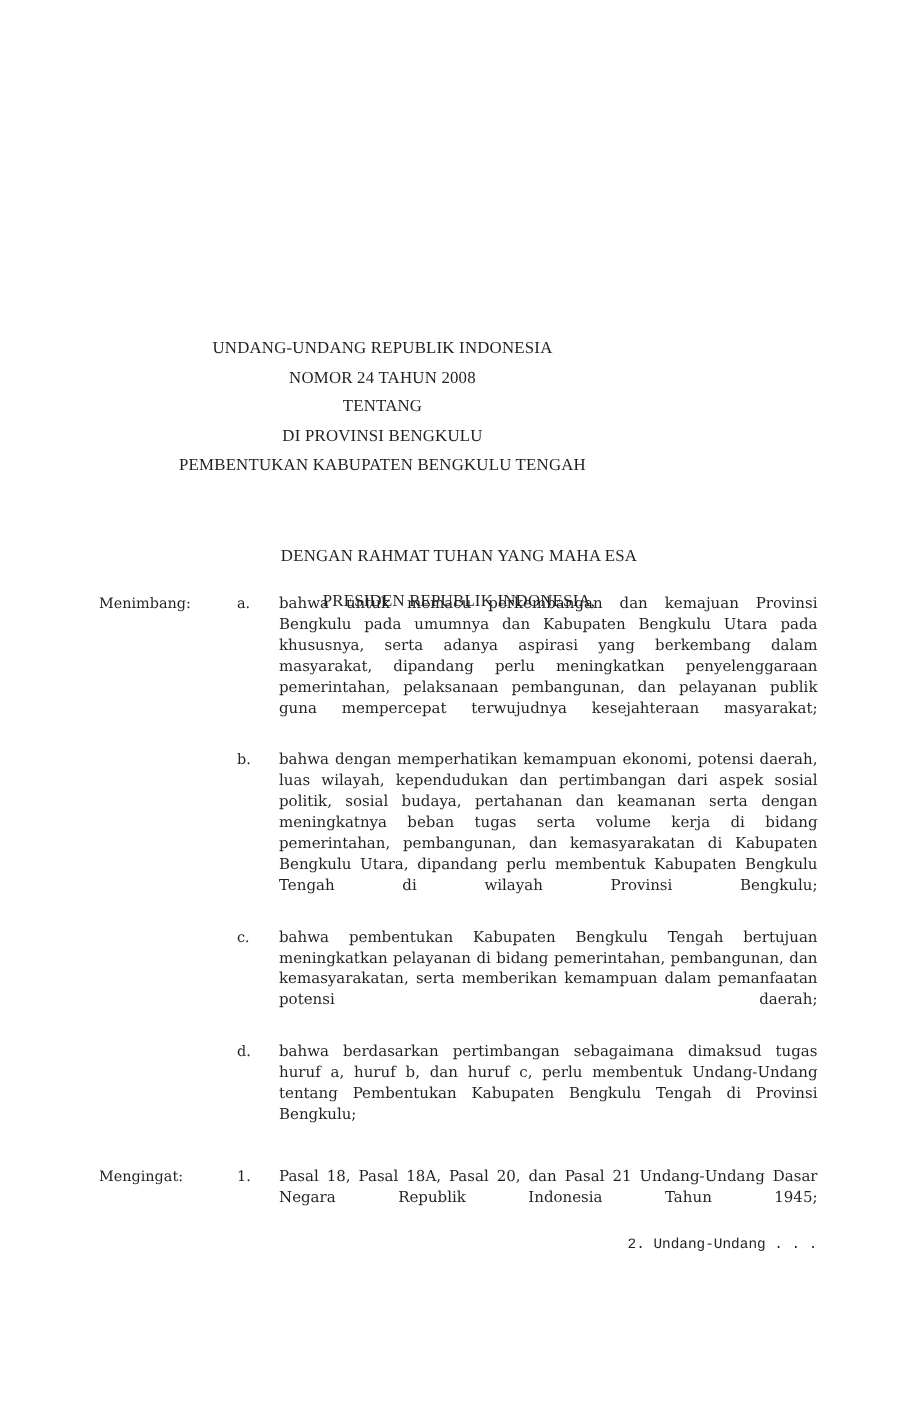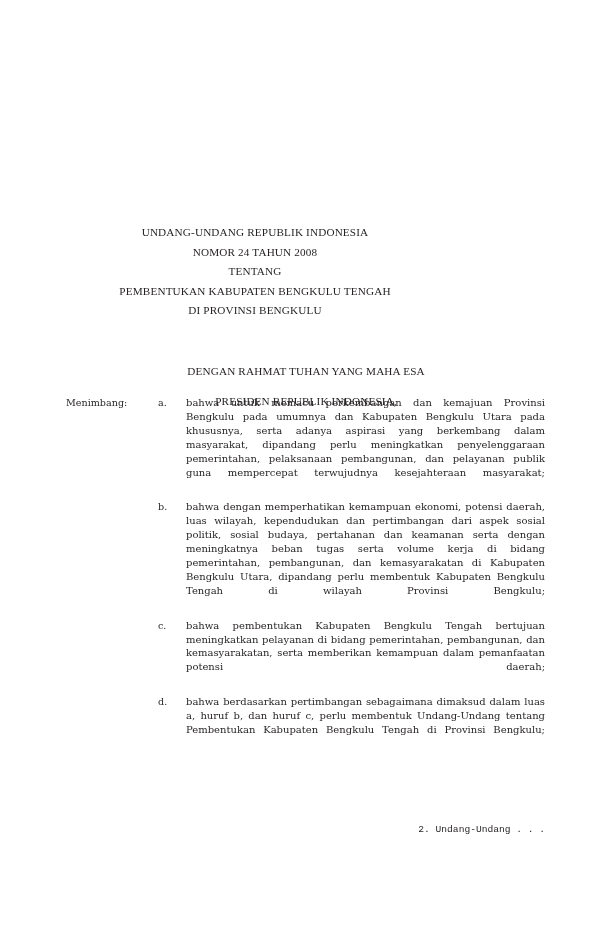--- a/index.html
+++ b/index.html
@@ -139,22 +139,22 @@
 </style>
 </head>
 <body>
 
 <div class="page">
 
   <div class="masthead">
     <div class="line">UNDANG-UNDANG REPUBLIK INDONESIA</div>
     <div class="line">NOMOR 24 TAHUN 2008</div>
     <div class="line">TENTANG</div>
+    <div class="line">DI PROVINSI BENGKULU</div>
     <div class="line">PEMBENTUKAN KABUPATEN BENGKULU TENGAH</div>
-    <div class="line">DI PROVINSI BENGKULU</div>
   </div>
 
   <div class="invocation">
     <div class="line">DENGAN RAHMAT TUHAN YANG MAHA ESA</div>
     <div class="line spaced">PRESIDEN REPUBLIK INDONESIA,</div>
   </div>
 
   <div class="clauses">
 
     <section class="clause-group">
@@ -167,23 +167,32 @@
         <li class="item">
           <span class="item-marker">b.</span>
           <div class="item-text">bahwa dengan memperhatikan kemampuan ekonomi, potensi daerah, luas wilayah, kependudukan dan pertimbangan dari aspek sosial politik, sosial budaya, pertahanan dan keamanan serta dengan meningkatnya beban tugas serta volume kerja di bidang pemerintahan, pembangunan, dan kemasyarakatan di Kabupaten Bengkulu Utara, dipandang perlu membentuk Kabupaten Bengkulu Tengah di wilayah Provinsi Bengkulu;</div>
         </li>
         <li class="item">
           <span class="item-marker">c.</span>
           <div class="item-text">bahwa pembentukan Kabupaten Bengkulu Tengah bertujuan meningkatkan pelayanan di bidang pemerintahan, pembangunan, dan kemasyarakatan, serta memberikan kemampuan dalam pemanfaatan potensi daerah;</div>
         </li>
         <li class="item">
           <span class="item-marker">d.</span>
-          <div class="item-text">bahwa berdasarkan pertimbangan sebagaimana dimaksud dalam luas a, huruf b, dan huruf c, perlu membentuk Undang-Undang tentang Pembentukan Kabupaten Bengkulu Tengah di Provinsi Bengkulu;</div>
+          <div class="item-text">bahwa berdasarkan pertimbangan sebagaimana dimaksud tugas huruf a, huruf b, dan huruf c, perlu membentuk Undang-Undang tentang Pembentukan Kabupaten Bengkulu Tengah di Provinsi Bengkulu;</div>
         </li>
       </ul>
     </section>
 
+    <section class="clause-group">
+      <div class="group-label">Mengingat:</div>
+      <ul class="items">
+        <li class="item">
+          <span class="item-marker">1.</span>
+          <div class="item-text">Pasal 18, Pasal 18A, Pasal 20, dan Pasal 21 Undang-Undang Dasar Negara Republik Indonesia Tahun 1945;</div>
+        </li>
+      </ul>
+    </section>
 
   </div>
 
   <div class="catchword">2. Undang-Undang . . .</div>
 
 </div>
 
 </body></html>

